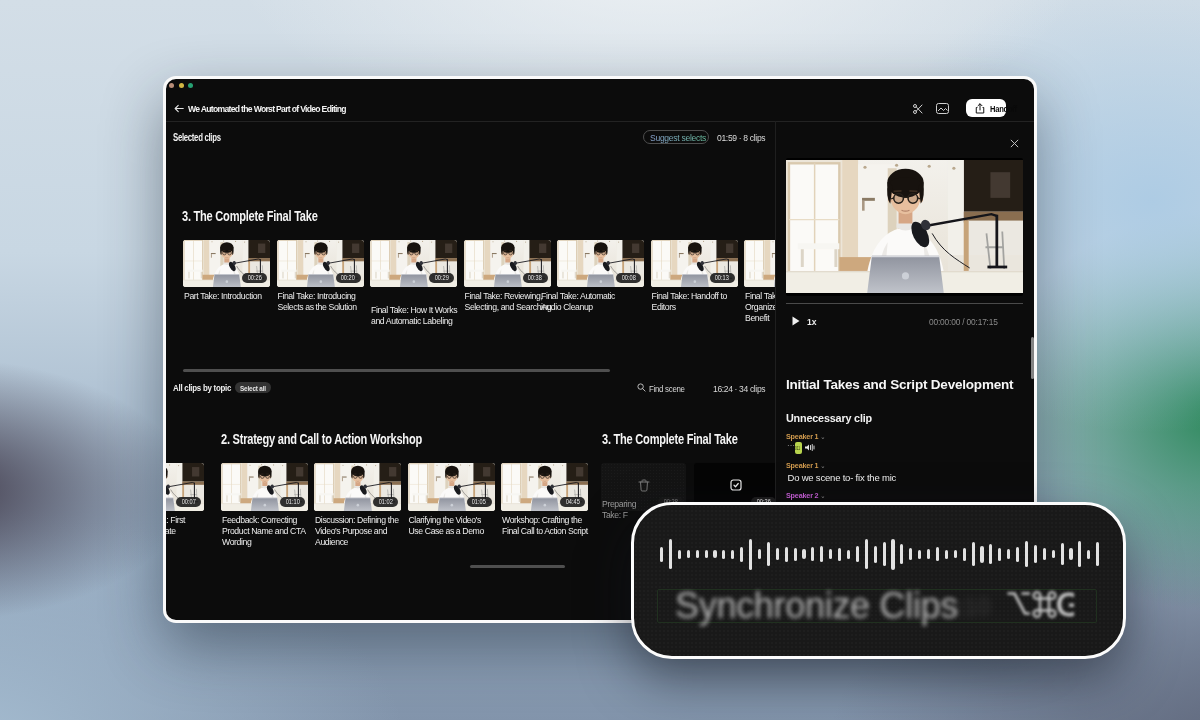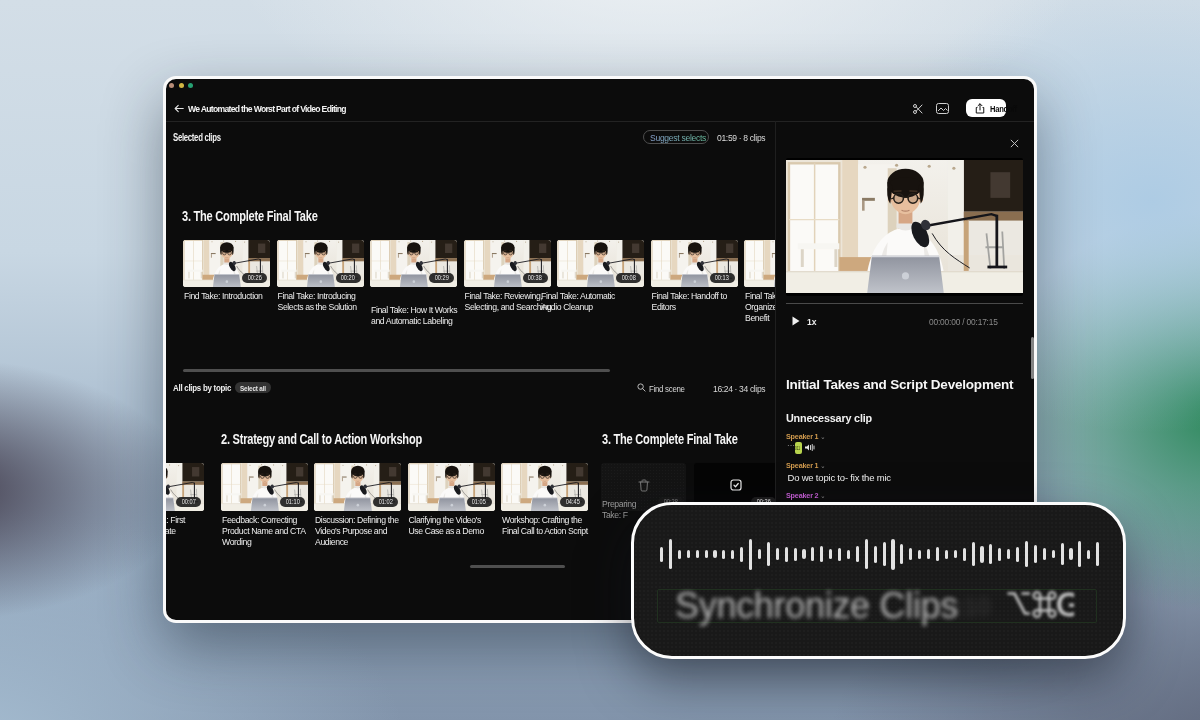--- a/index.html
+++ b/index.html
@@ -143,21 +143,21 @@
  <div class="t" style="left:551px;top:53.5px;font-size:9px;color:#dcdcdc;letter-spacing:-0.35px;transform:scaleX(0.95)">01:59 · 8 clips</div>
 
  <div id="leftclip">
  <div class="hd" style="left:16px;top:87px">3. The Complete Final Take</div>
  <div class="th" style="left:17.0px;top:119px;width:87px;height:47px">
           <svg viewBox="0 0 240 138" width="87" height="47" preserveAspectRatio="xMidYMid slice" style="display:block">
             <use href="#scene"></use>
           </svg>
           <div class="dur"><span>00:26</span></div>
         </div>
-        <div class="cap" style="left:18.0px;top:170px">Find Take: Introduction</div>
+        <div class="cap" style="left:18.0px;top:170px">Part Take: Introduction</div>
         <div class="th" style="left:110.5px;top:119px;width:87px;height:47px">
           <svg viewBox="0 0 240 138" width="87" height="47" preserveAspectRatio="xMidYMid slice" style="display:block">
             <use href="#scene"></use>
           </svg>
           <div class="dur"><span>00:20</span></div>
         </div>
         <div class="cap" style="left:111.5px;top:170px">Final Take: Introducing<br>Selects as the Solution</div>
         <div class="th" style="left:204.0px;top:119px;width:87px;height:47px">
           <svg viewBox="0 0 240 138" width="87" height="47" preserveAspectRatio="xMidYMid slice" style="display:block">
             <use href="#scene"></use>
@@ -286,21 +286,21 @@
  <div class="spk" style="left:620px;top:352.5px;color:#d09a4e">Speaker 1 <span class="chev">⌄</span></div>
  <div class="t" style="left:621px;top:362px;font-size:8px;color:#8f8f8f">⋯</div>
  <div style="position:absolute;left:628.5px;top:362.5px;width:7.5px;height:12px;background:#b8d44e;border-radius:2px">
    <div style="position:absolute;left:0.5px;top:4px;font-size:4.5px;color:#2c3608;transform:scaleX(0.7);transform-origin:0 0">011</div>
  </div>
  <svg width="11" height="9" viewBox="0 0 22 18" style="position:absolute;left:637.5px;top:364px">
   <path d="M2,7 L6,7 L10,3 L10,15 L6,11 L2,11 Z" fill="#e8e8e8"></path>
   <path d="M13,5 v8 M16.5,3 v12 M20,6 v6" stroke="#e8e8e8" stroke-width="1.8" stroke-linecap="round"></path>
  </svg>
  <div class="spk" style="left:620px;top:382px;color:#d09a4e">Speaker 1 <span class="chev">⌄</span></div>
- <div class="t" style="left:621.5px;top:392.5px;font-size:9.5px;color:#f0f0f0;letter-spacing:-0.2px;transform:scaleX(1)">Do we topic to- fix the mic</div>
+ <div class="t" style="left:621.5px;top:392.5px;font-size:9.5px;color:#f0f0f0;letter-spacing:-0.2px;transform:scaleX(1)">Do we scene to- fix the mic</div>
  <div class="spk" style="left:620px;top:412px;color:#c75fd6">Speaker 2 <span class="chev">⌄</span></div>
 </div>
   </div>
 
 <div id="pill">
     <div class="noise"></div>
 <div class="wb" style="left:26.0px;top:41.5px;height:15px"></div>
     <div class="wb" style="left:34.9px;top:34.0px;height:30px"></div>
     <div class="wb" style="left:43.8px;top:44.5px;height:9px"></div>
     <div class="wb" style="left:52.7px;top:45.0px;height:8px"></div>

